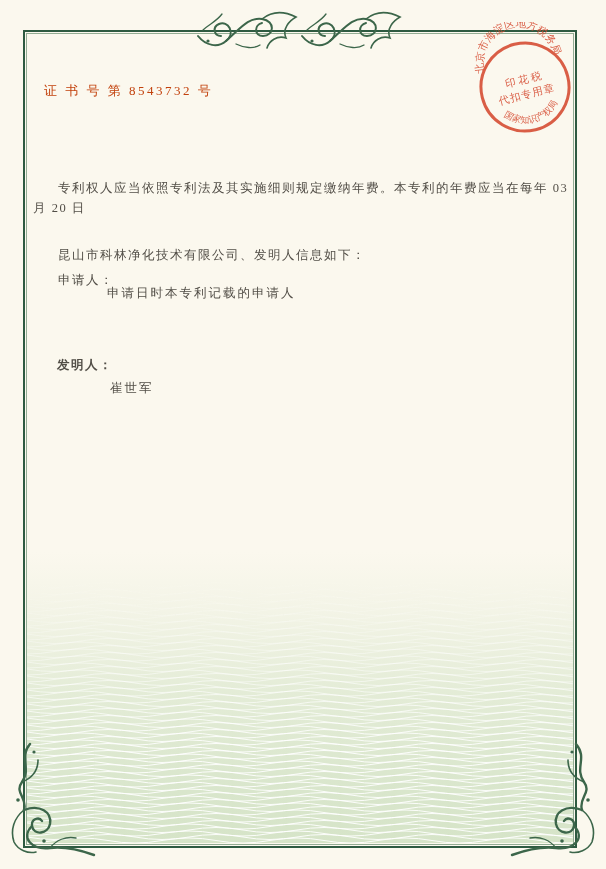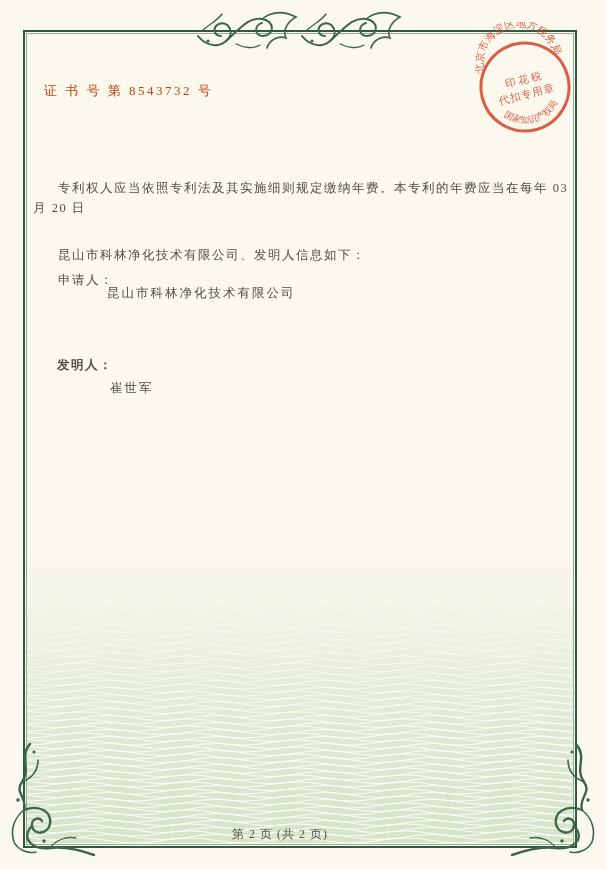--- a/index.html
+++ b/index.html
@@ -188,18 +188,17 @@
   </svg>
 
   <div class="txt cert-no">证 书 号 第 8543732 号</div>
 
   <div class="txt para">
     <div class="l1">专利权人应当依照专利法及其实施细则规定缴纳年费。本专利的年费应当在每年 03 月 20 日</div>
   </div>
 
   <div class="txt info-intro">昆山市科林净化技术有限公司、发明人信息如下：</div>
   <div class="txt applicant-label">申请人：</div>
-  <div class="txt applicant-name">昆山市科林净化技术有限公司</div>
+  <div class="txt applicant-name">申请日时本专利记载的申请人</div>
   <div class="txt inventor-label">发明人：</div>
   <div class="txt inventor-name">崔世军</div>
 
-  <div class="txt footer">第 2 页 (共 2 页)</div>
 </div>
 
 </body></html>

